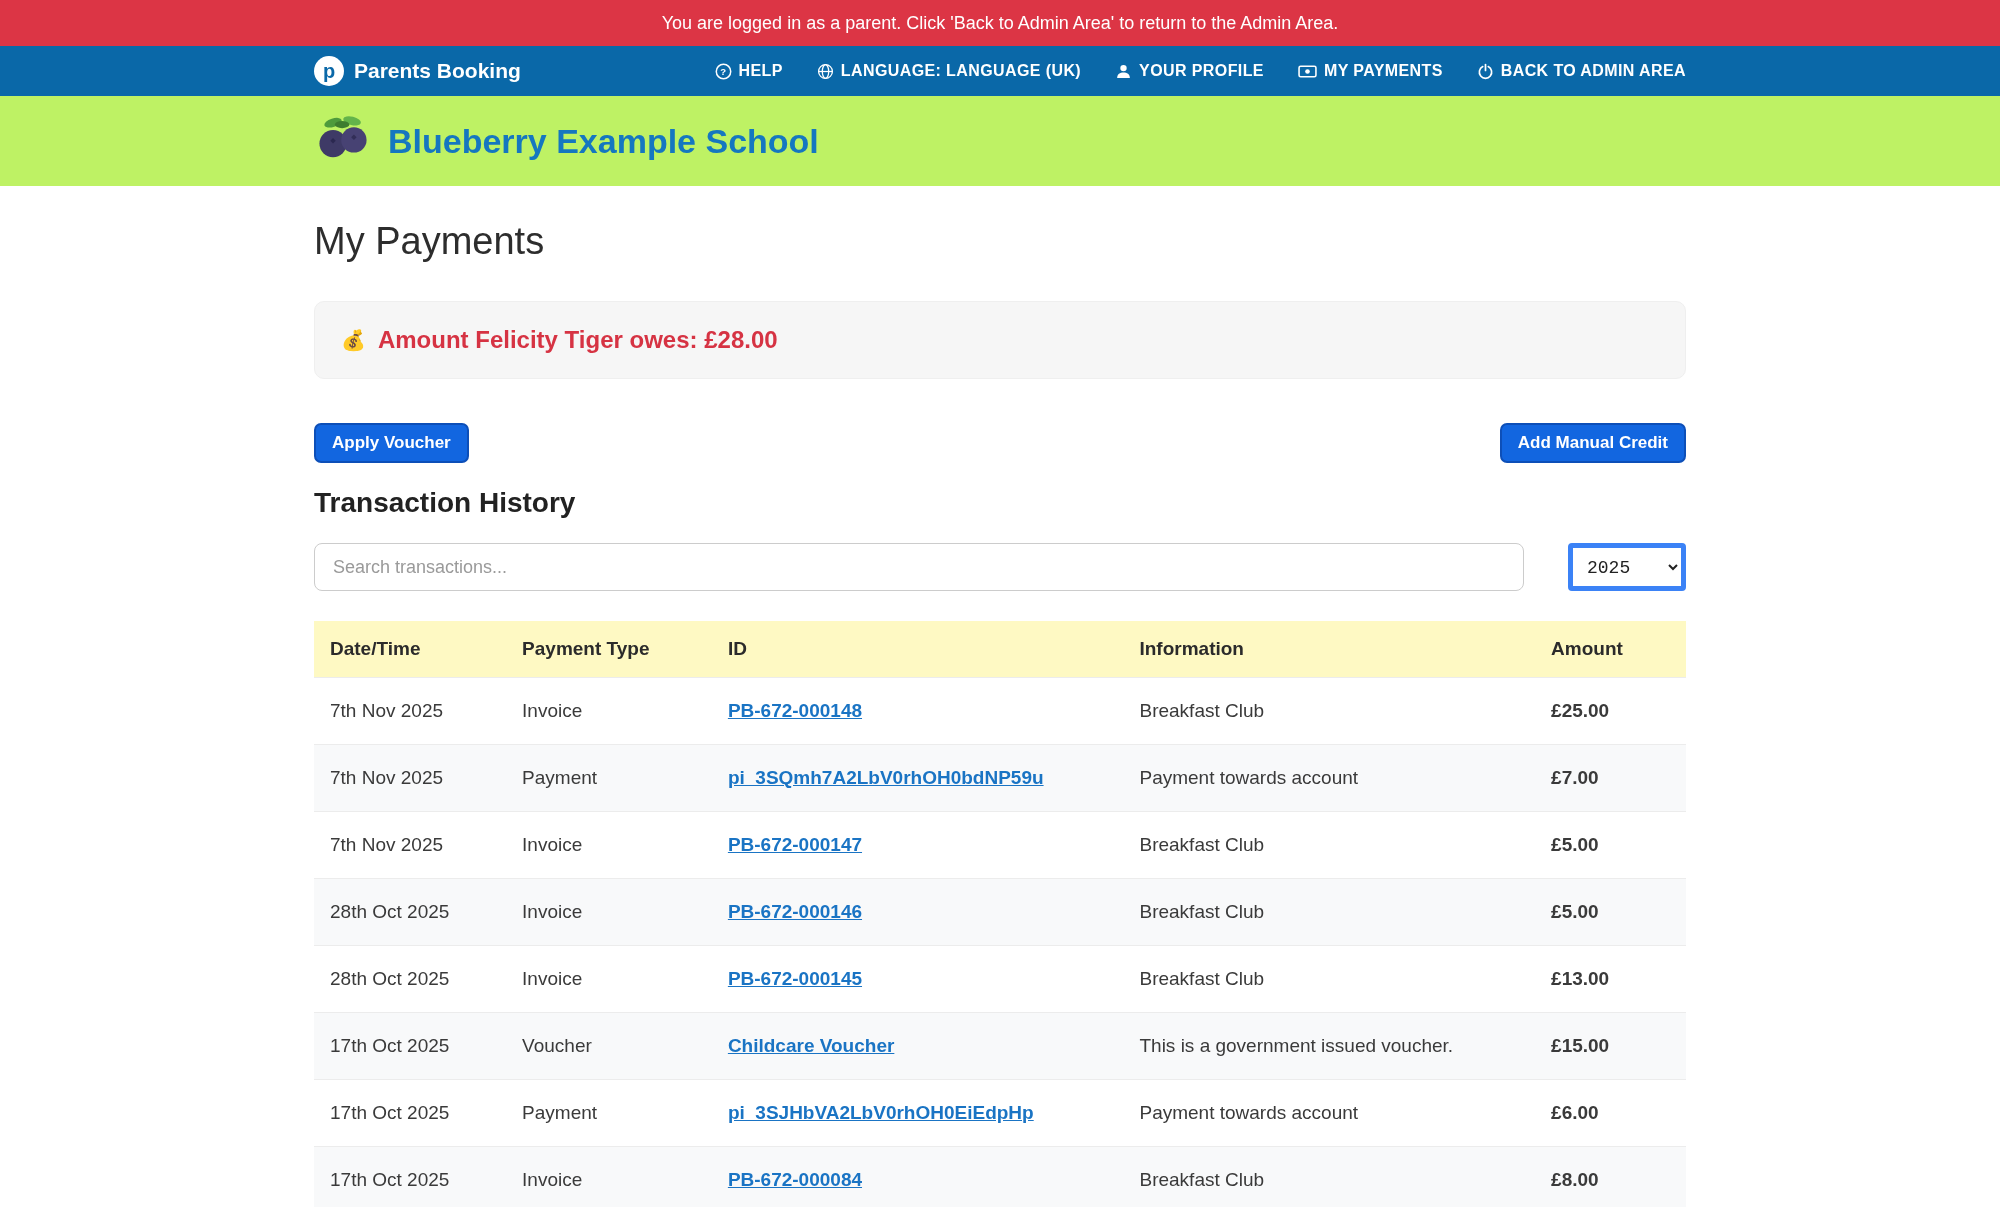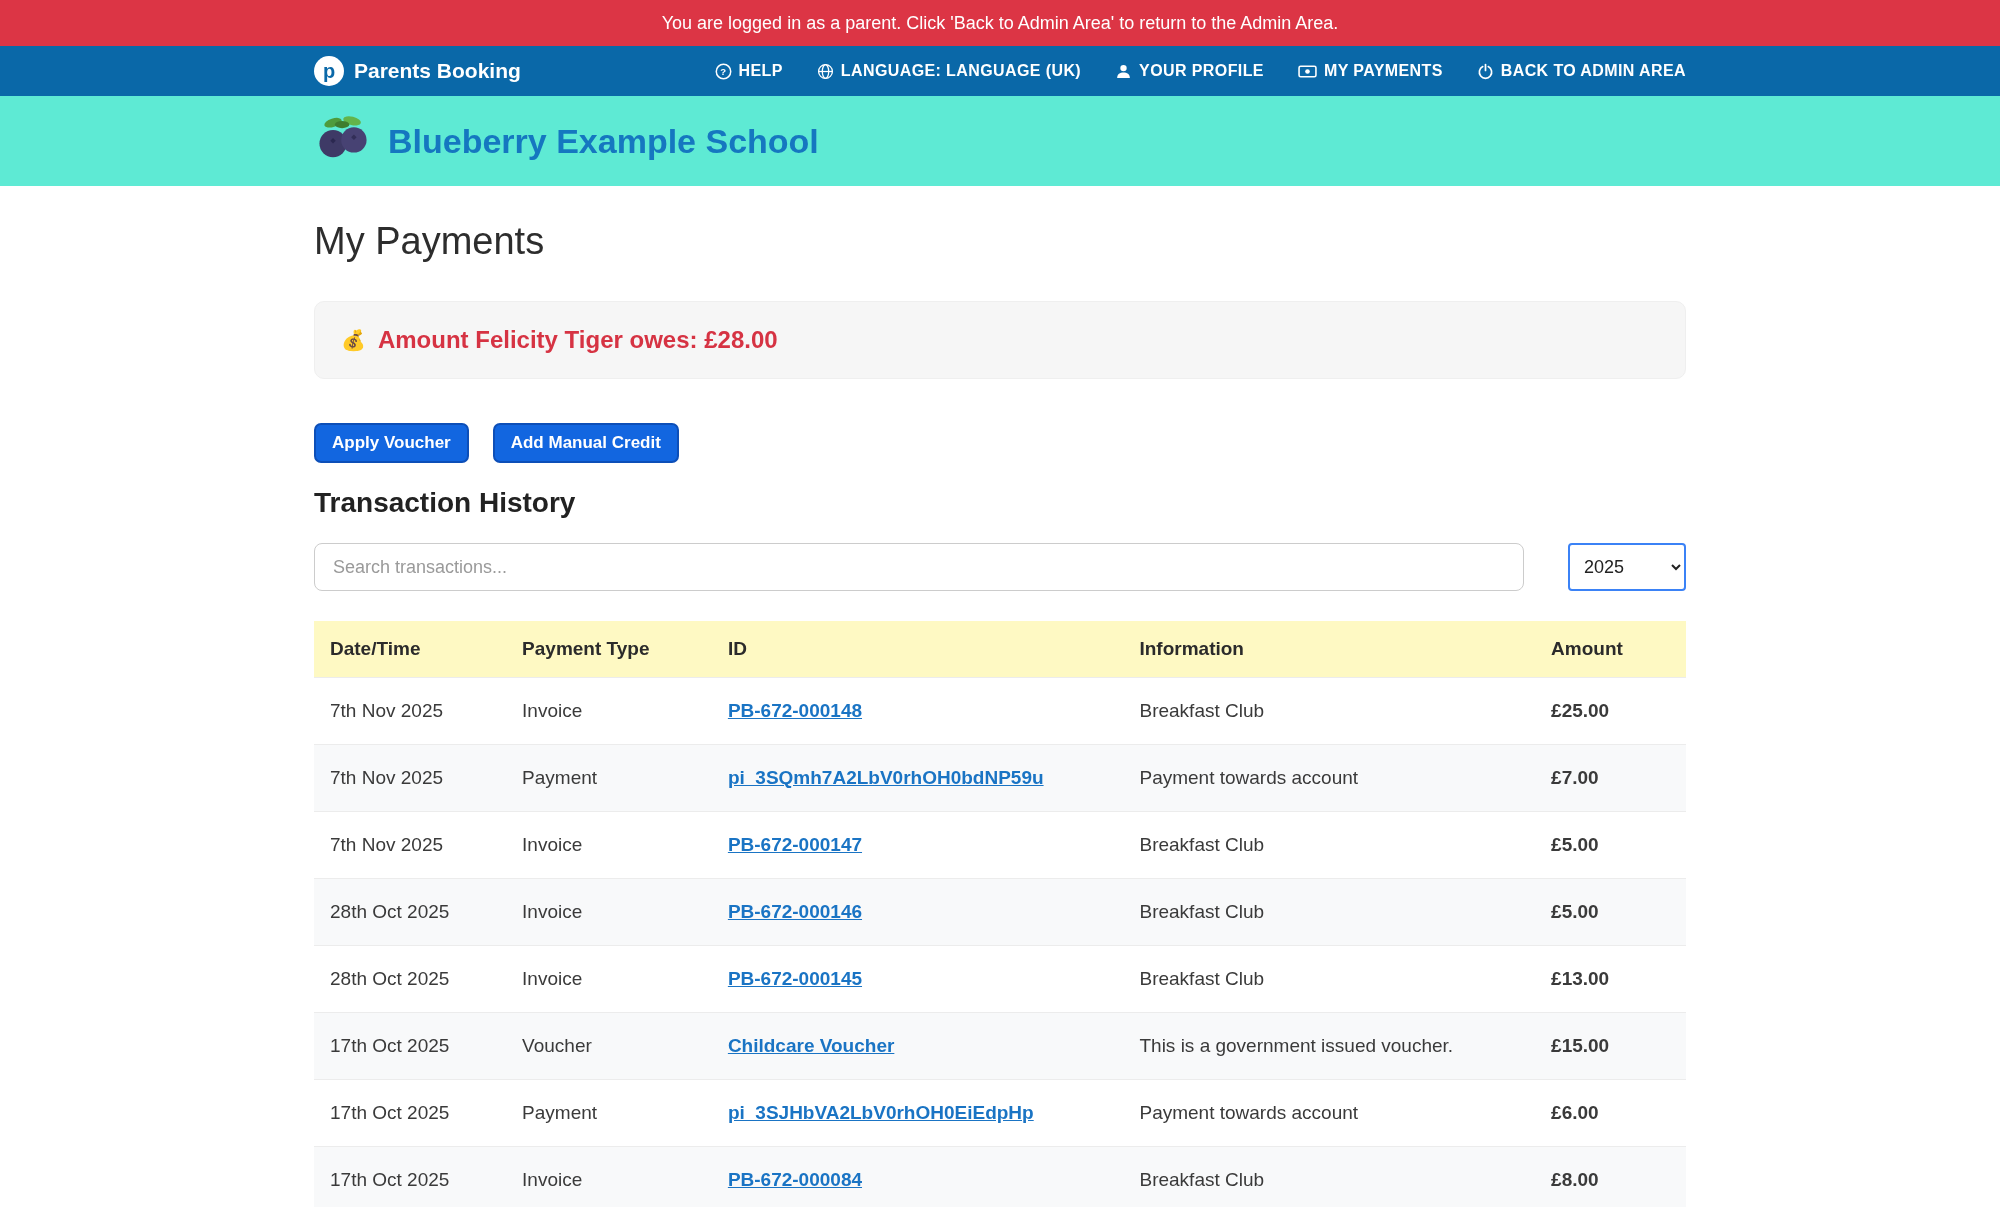--- a/index.html
+++ b/index.html
@@ -40,40 +40,40 @@
   }
   .nav-items { display: flex; align-items: center; gap: 34px; }
   .nav-item {
     display: flex; align-items: center; gap: 7px;
     color: #ffffff; font-size: 16px; font-weight: 700;
     letter-spacing: 0.4px; cursor: pointer; white-space: nowrap;
   }
   .nav-item svg { display: block; }
 
   
-  .school-band { background: #5eead4; height: 90px; display: flex; }
+  .school-band { background: #bef264; height: 90px; display: flex; }
   .school-row { display: flex; align-items: center; gap: 16px; }
   .school-name { color: #1577c0; font-size: 34px; font-weight: 700; }
 
   
   main.container { padding-top: 34px; padding-bottom: 60px; }
   .page-title { font-size: 38px; font-weight: 400; color: #2d2d2d; }
 
   .alert-box {
     margin-top: 38px;
     background: #f6f6f6;
     border: 1px solid #efefef;
     border-radius: 10px;
     padding: 24px 26px;
     display: flex; align-items: center; gap: 12px;
   }
   .alert-text { color: #d63343; font-size: 24px; font-weight: 700; }
   .alert-emoji { font-size: 20px; }
 
-  .actions-row { margin-top: 44px; display: flex; justify-content: flex-start; gap: 24px; }
+  .actions-row { margin-top: 44px; display: flex; justify-content: space-between; gap: 14px; }
   .btn-primary {
     background: #1266e0;
     border: 2px solid #0d4fb8;
     color: #ffffff;
     font-family: "Liberation Sans", sans-serif;
     font-size: 17px; font-weight: 700;
     padding: 8px 16px;
     border-radius: 7px;
     cursor: pointer;
   }
@@ -88,23 +88,23 @@
     border-radius: 8px;
     padding: 0 18px;
     font-family: "Liberation Sans", sans-serif;
     font-size: 18px;
     color: #000000;
     outline: none;
   }
   .search-input::placeholder { color: #9a9a9a; }
   .year-select {
     width: 118px; height: 48px;
-    border: 2px solid #3b82f6;
+    border: 5px solid #3b82f6;
     border-radius: 4px;
-    font-family: Liberation Sans, sans-serif;
+    font-family: Liberation Mono, monospace;
     font-size: 18px;
     padding: 9px 10px;
     background: #ffffff;
     color: #222;
   }
 
   
   .tx-table { margin-top: 30px; width: 100%; border-collapse: collapse; font-size: 19px; }
   .tx-table thead tr { background: #fef9c3; }
   .tx-table th {

